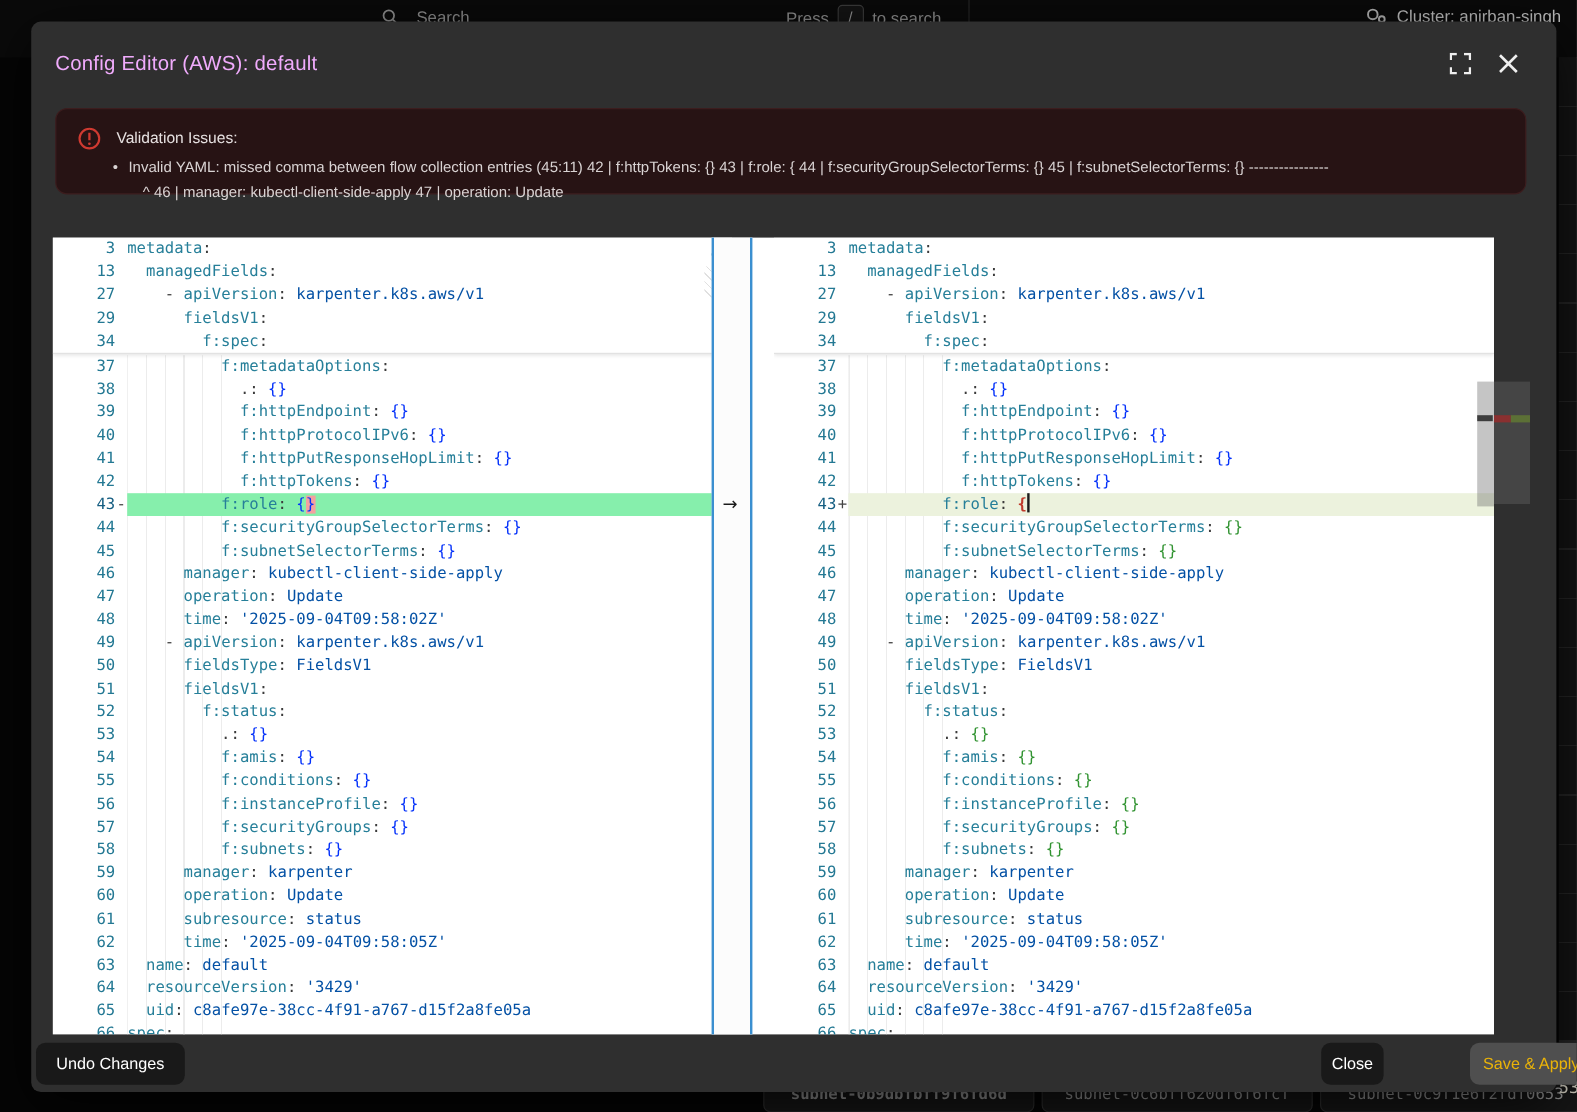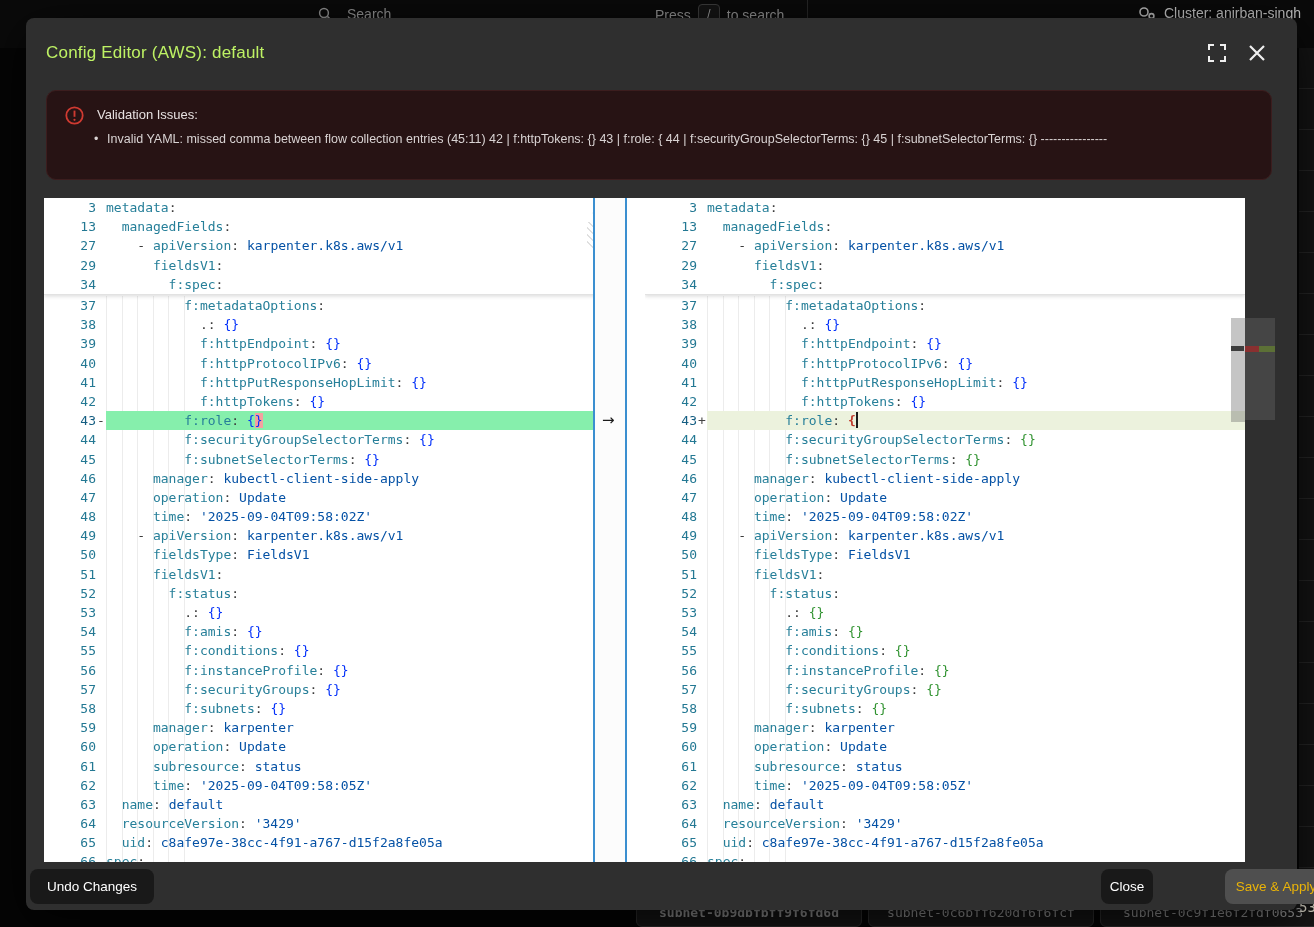--- a/index.html
+++ b/index.html
@@ -23,26 +23,26 @@
      repeating-linear-gradient(to bottom, #141414 0 40px, #262626 40px 41px); }
   .bg-cell { top:898px; height:29px; background:#161616; border:1px solid #2e2e2e;
      border-radius:6px; color:#989898; font-size:13px; text-align:center; line-height:27px;
      font-family:"DejaVu Sans Mono", monospace; overflow:hidden; }
   #bg-frag53 { left:1299px; top:899px; color:#d6d2c4; font-size:14px;
      font-family:"DejaVu Sans Mono", monospace; }
 
   
   #modal { left:26px; top:18px; width:1271px; height:892px; background:#2f2f2f;
      border-radius:8px; box-shadow:0 12px 48px rgba(0,0,0,.75); }
-  #dialog-title { left:20px; top:25px; color:#bef264; font-size:17px; font-weight:500; letter-spacing:.2px; }
+  #dialog-title { left:20px; top:25px; color:#f0abfc; font-size:17px; font-weight:500; letter-spacing:.2px; }
   .title-icon { top:26px; width:20px; height:20px; cursor:pointer; color:#efefef; }
   #fs-btn { left:1182px; } #x-btn { left:1222px; }
 
   
-  #banner { left:20px; top:72px; width:1226px; height:90px; background:#271314;
+  #banner { left:20px; top:72px; width:1226px; height:72px; background:#271314;
      border:1px solid #3c1d1e; border-radius:10px; }
   #err-icon { left:18px; top:15px; }
   #v-heading { left:50px; top:16px; color:#e6e0e0; font-size:13px; }
   #v-msg { left:60px; top:38px; width:1150px; color:#d9d3d3; font-size:12.5px; line-height:21px; }
   #v-msg .bullet { position:absolute; left:-13px; top:0; }
   #v-line2 { display:block; padding-left:12px; }
 
   
   #editor { left:18px; top:180px; width:1201px; height:664px; background:#ffffff; overflow:hidden;
      font-family:"DejaVu Sans Mono", monospace; font-size:13px; }
@@ -154,21 +154,21 @@
   <div class="abs" id="banner">
     <div class="abs" id="err-icon">
       <svg width="19" height="19" viewBox="0 0 19 19">
         <circle cx="9.5" cy="9.5" r="8.2" fill="none" stroke="#cf3a31" stroke-width="1.8"></circle>
         <line x1="9.5" y1="4.6" x2="9.5" y2="10.8" stroke="#cf3a31" stroke-width="1.9"></line>
         <circle cx="9.5" cy="13.8" r="1.1" fill="#cf3a31"></circle>
       </svg>
     </div>
     <div class="abs" id="v-heading">Validation Issues:</div>
     <div class="abs" id="v-msg">
-      <span class="bullet">•</span><span>Invalid YAML: missed comma between flow collection entries (45:11) 42 | f:httpTokens: {} 43 | f:role: { 44 | f:securityGroupSelectorTerms: {} 45 | f:subnetSelectorTerms: {} ----------------</span>
+      <span class="bullet">•</span><span>Invalid YAML: missed comma between flow collection entries (45:11) 42 | f:httpTokens: {} 43 | f:role: { 44 | f:securityGroupSelectorTerms: {} 45 | f:subnetSelectorTerms: {} ----------------</span><span id="v-line2">^ 46 | manager: kubectl-client-side-apply 47 | operation: Update</span>
     </div>
   </div>
 
   <div class="abs" id="editor">
     <div class="pane" id="pane-left">
       <div class="guides"></div>
       <div class="code">
           <div class="crow"><span class="gut"><span class="num">37</span><span class="sign"></span></span><span class="txt"><span class="tk-k">          f:metadataOptions</span><span class="tk-d">:</span></span></div>
           <div class="crow"><span class="gut"><span class="num">38</span><span class="sign"></span></span><span class="txt"><span class="tk-d">            .</span><span class="tk-d">: </span><span class="tk-b">{}</span></span></div>
           <div class="crow"><span class="gut"><span class="num">39</span><span class="sign"></span></span><span class="txt"><span class="tk-k">            f:httpEndpoint</span><span class="tk-d">: </span><span class="tk-b">{}</span></span></div>

